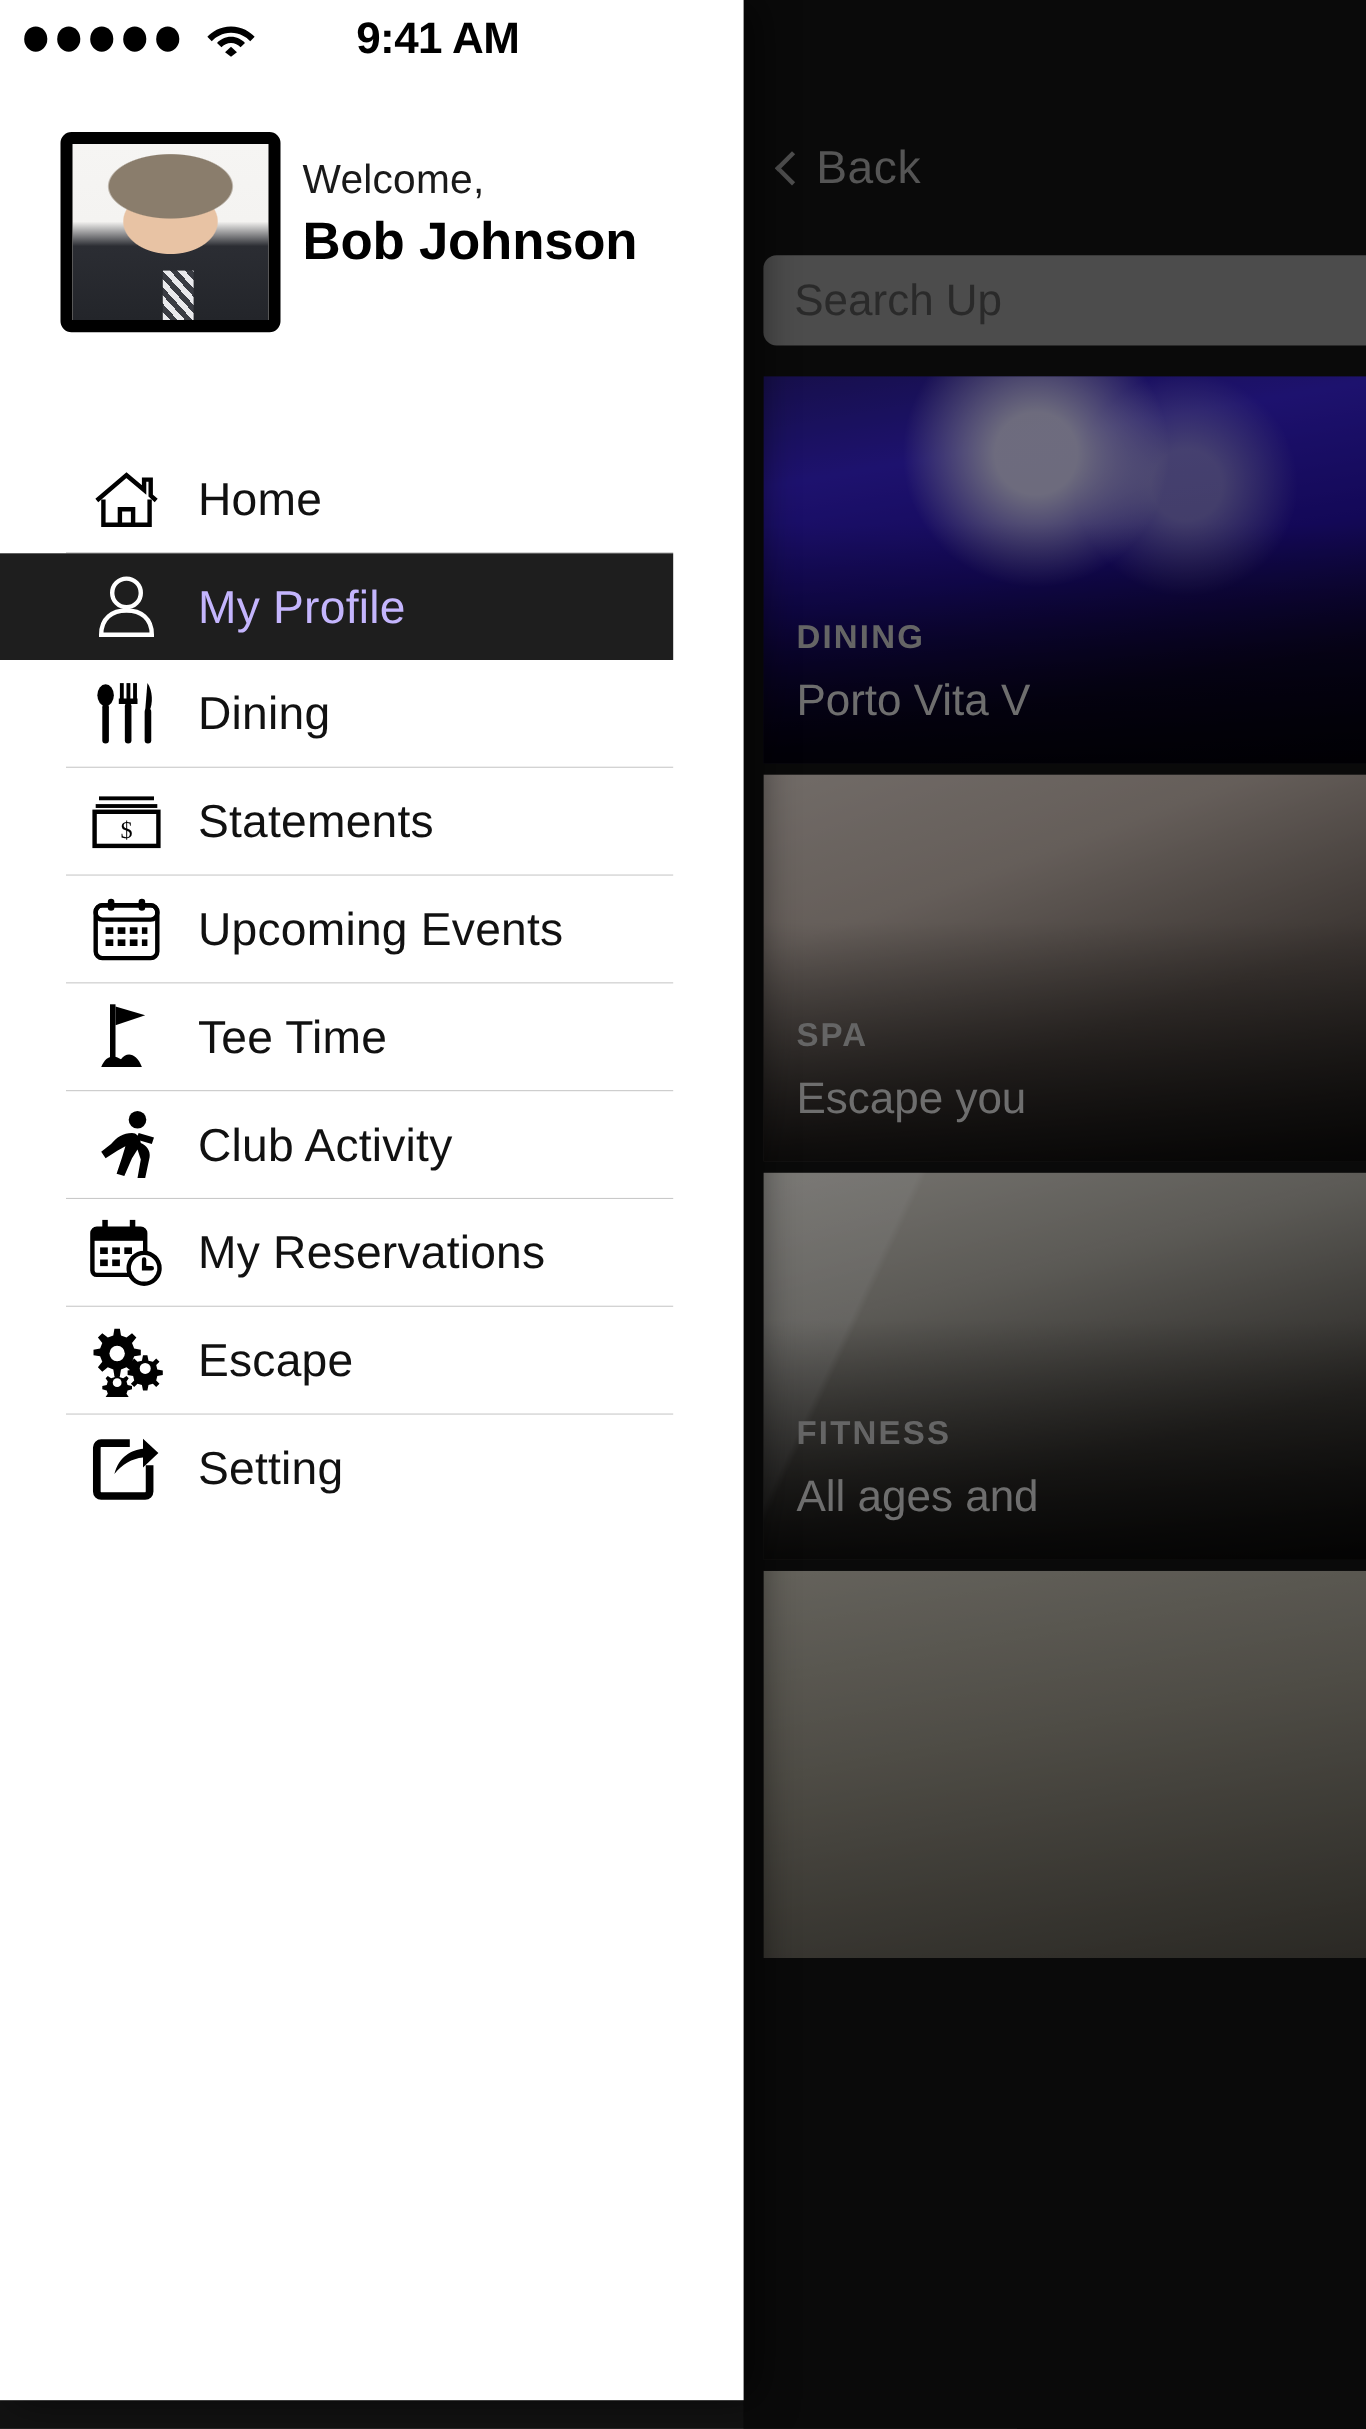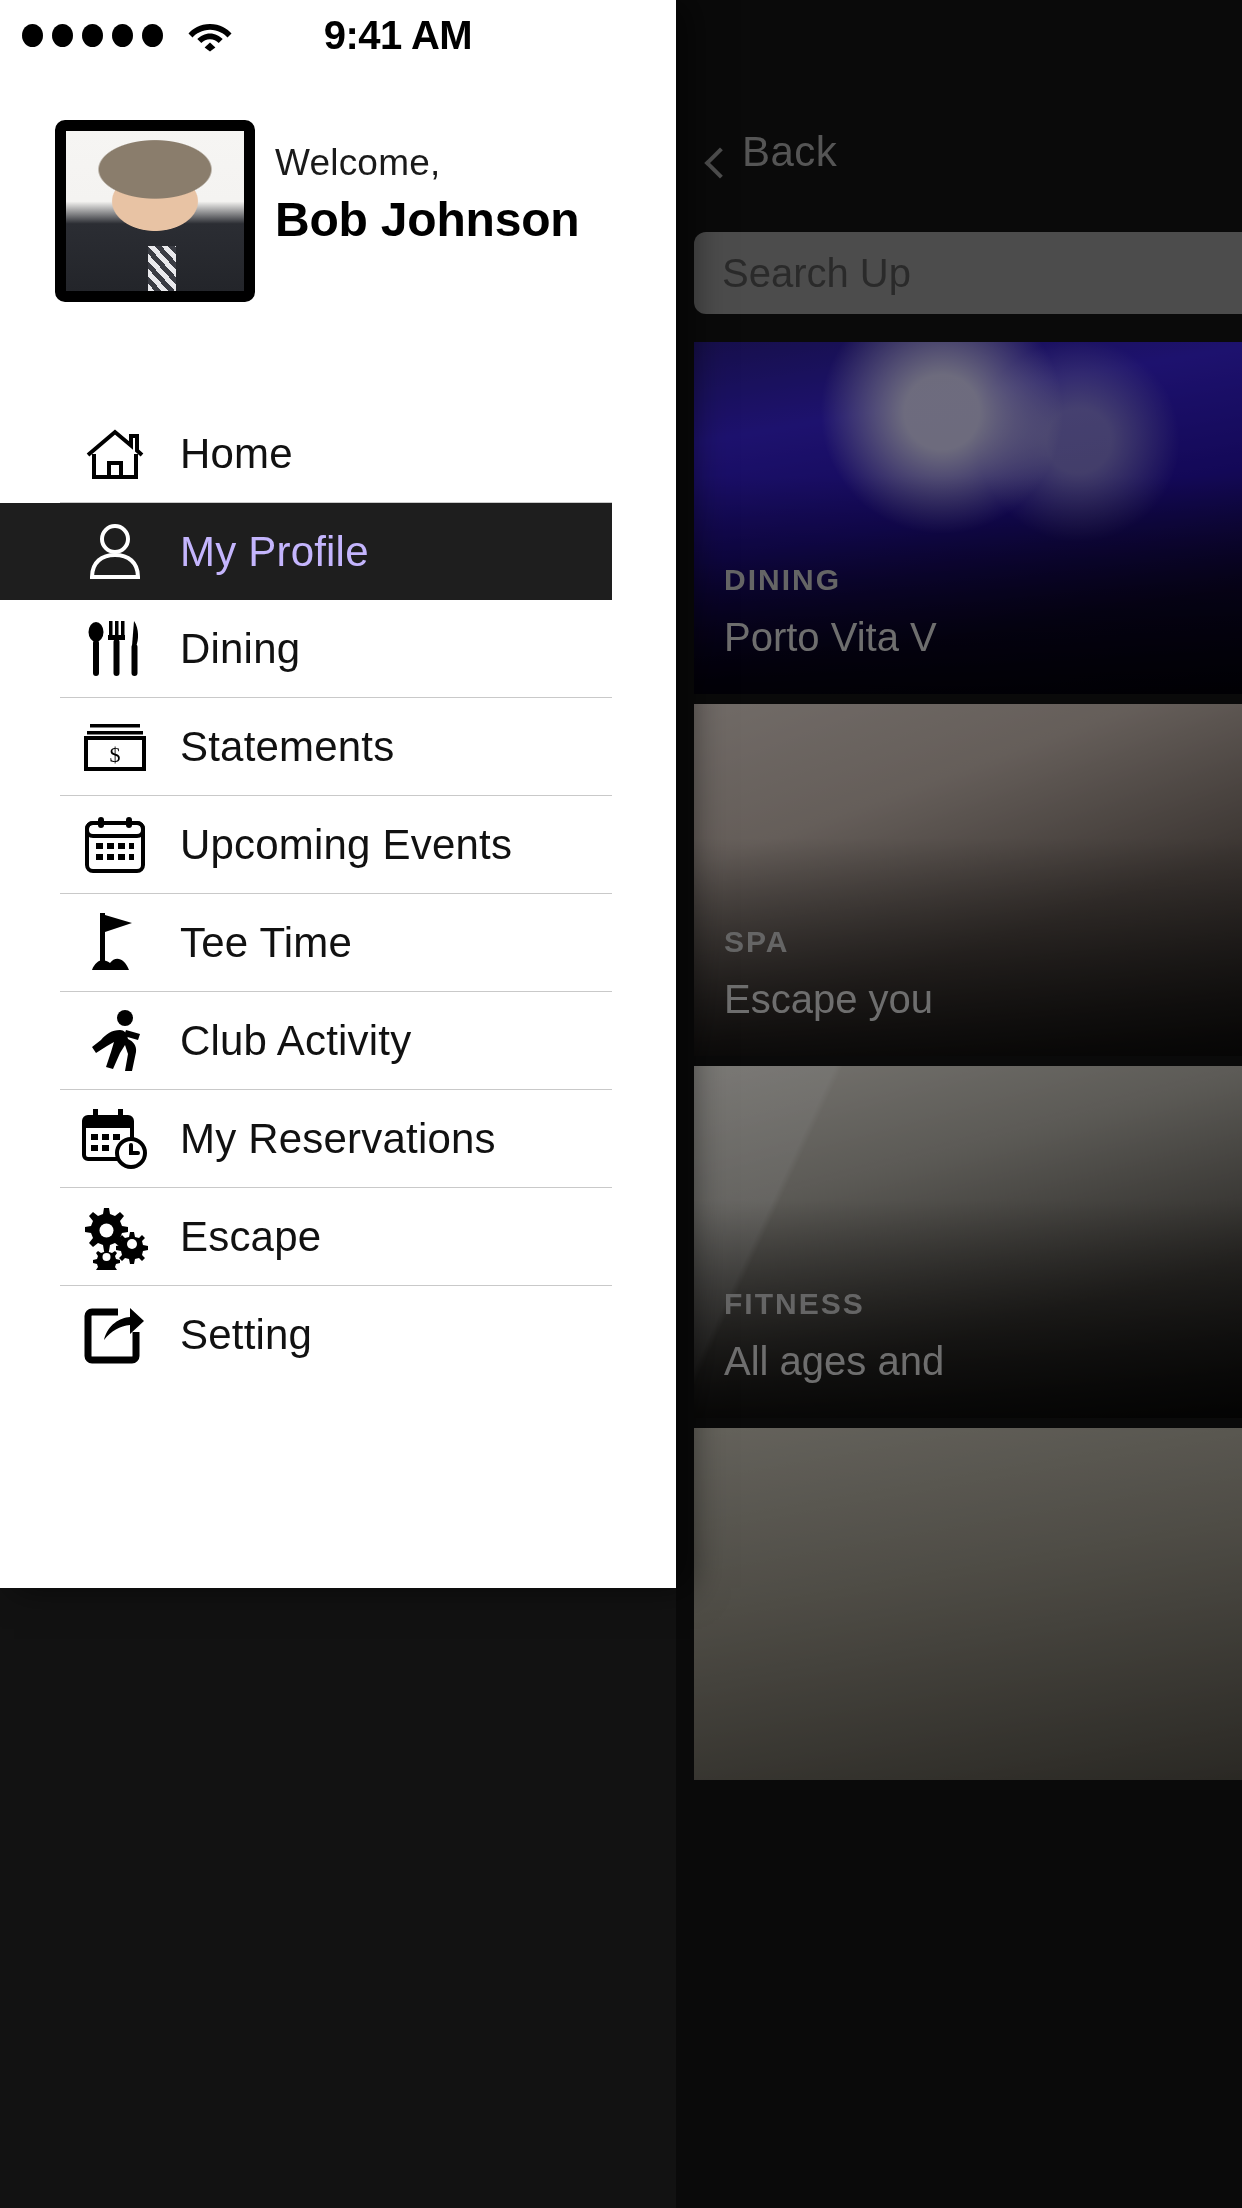--- a/index.html
+++ b/index.html
@@ -21,21 +21,21 @@
   #content-inner {
     position:absolute;
     left:676px; top:0;
     width:566px; height:2208px;
     background:#131313;
     overflow:hidden;
   }
   #back-row {
     position:absolute;
     left:24px; top:128px;
-    display:flex; align-items:flex-end; gap:14px;
+    display:flex; align-items:center; gap:14px;
   }
   #back-row .chev {
     width:28px; height:28px;
     position:relative;
   }
   #back-row .chev:before {
     content:"";
     position:absolute;
     left:9px; top:4px;
     width:18px; height:18px;
@@ -105,21 +105,21 @@
     position:absolute; left:676px; top:0;
     width:566px; height:2208px;
     background:rgba(0,0,0,.45);
     pointer-events:none;
   }
 
   
   #drawer {
     position:absolute;
     left:0; top:0;
-    width:676px; height:1588px;
+    width:676px; height:2182px;
     background:#fff;
     box-shadow:14px 0 34px rgba(0,0,0,.55);
     z-index:5;
   }
 
   
   #status-bar {
     position:absolute; top:0; left:0;
     width:676px; height:70px;
     display:flex; align-items:center;

